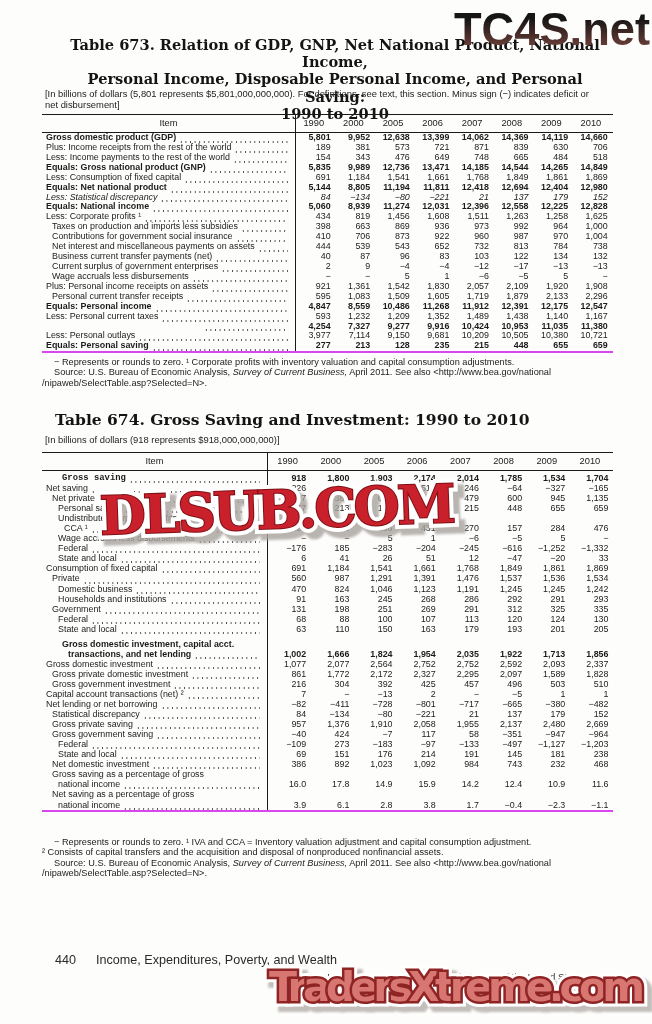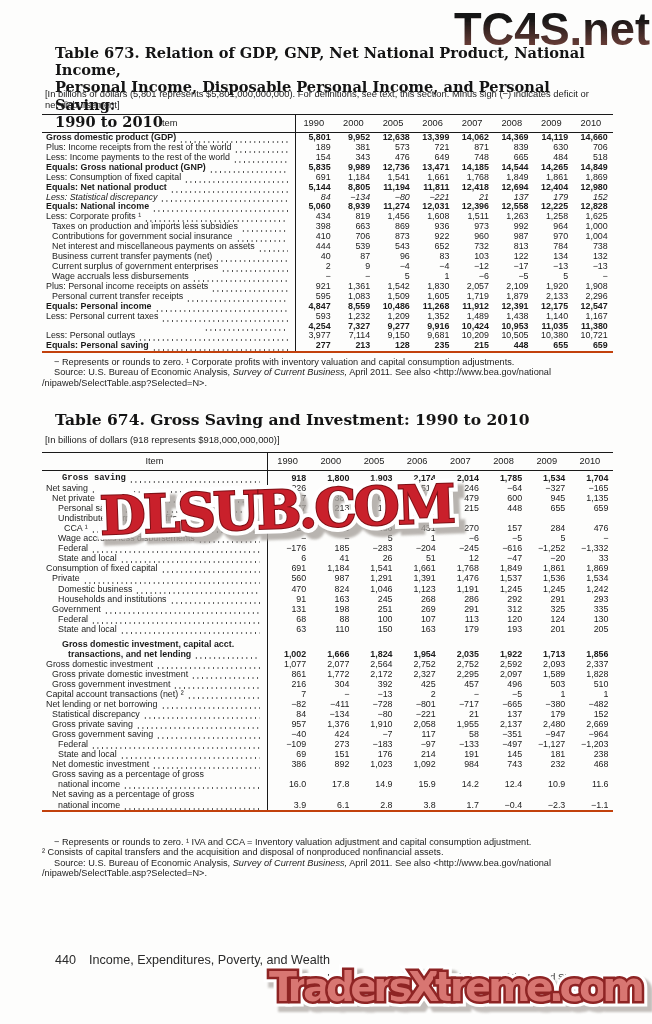--- a/index.html
+++ b/index.html
@@ -3,28 +3,28 @@
 <meta charset="utf-8">
 <style>
   html,body{margin:0;padding:0;background:#e8e8e8;}
   .page{
     position:relative; width:652px; height:1024px; margin:0 auto;
     background:#fdfdfc; color:#1b1b1b; overflow:hidden;
     font-family:"Liberation Sans", sans-serif;
   }
   
   .tbl-title{position:absolute; left:55px; font-family:"DejaVu Serif", serif; font-weight:bold; font-size:14.6px; line-height:17.2px; color:#141414;}
-  .tbl-title-673{top:44px; width:560px;}
+  .tbl-title-673{top:36px; width:560px;text-align:center;}
   .tbl-title-674{top:411px; width:560px; font-size:15.5px;}
   .tbl-note{position:absolute; left:45px; width:562px; font-size:9.4px; line-height:10.6px; color:#222;}
   .tbl-note-673{top:89px;}
   .tbl-note-674{top:435px;}
   
   .tbl{position:absolute; left:42px; width:571px; box-sizing:border-box;
-       border-top:1.4px solid #1a1a1a; border-bottom:2px solid #c2410c;}
+       border-top:1.4px solid #1a1a1a; border-bottom:2px solid #d946ef;}
   .tbl673{top:114px;}
   .tbl674{top:452px;}
   .t-head{display:flex; height:17px; line-height:17px; border-bottom:1.9px solid #1a1a1a; font-size:9.3px;}
   .t-head .t-label{display:block; text-align:center; padding:0;}
   .t-head .t-val{text-align:center; padding-right:2px;}
   .t-row{display:flex; align-items:stretch;}
   .tbl673 .t-row{height:9.93px; line-height:9.93px; font-size:8.9px;}
   .tbl674 .t-row{height:10.05px; line-height:10.05px; font-size:8.9px;}
   .tbl674 .t-head{margin-bottom:2px;}
   .t-row.b{font-weight:bold;}
@@ -44,21 +44,21 @@
   .tbl673 .vline{left:253px;}
   .tbl674 .vline{left:225px;}
   
   .fnote{position:absolute; left:42px; width:572px; font-size:9.2px; line-height:10.3px; color:#222;}
   .fnote-673{top:357px;}
   .fnote-674{top:837px;}
   .fnote .ind{padding-left:12px;}
   .fnote .it{font-style:italic;}
   
   .footer-chapter{position:absolute; left:55px; top:953px; font-size:12.6px; color:#2a2a2a;}
-  .footer-chapter .pnum{margin-right:13px;}
+  .footer-chapter .pnum{margin-right:20px;}
   .footer-source{position:absolute; right:40px; top:971px; font-size:9.6px; color:#333;}
   
   .wm{position:absolute; z-index:20; pointer-events:none;}
   .wm-top{left:452px; top:0px;}
   .wm-mid{left:80px; top:466px;}
   .wm-bot{left:262px; top:956px;}
 </style>
 </head>
 <body>
 

